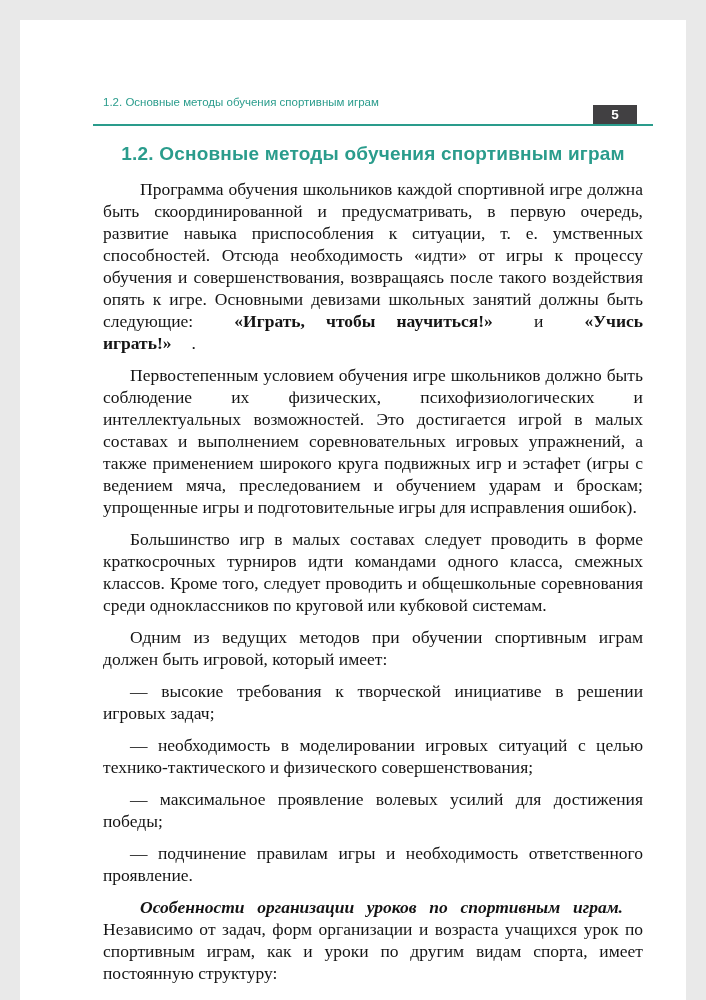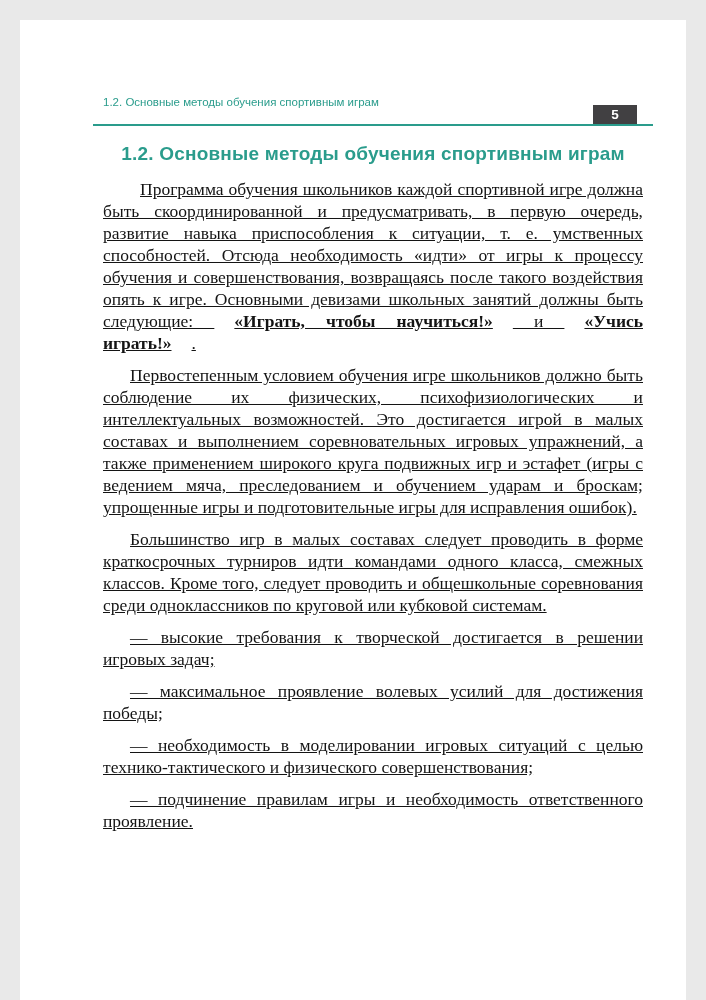--- a/index.html
+++ b/index.html
@@ -49,21 +49,20 @@
     text-align: center;
     margin: 17px 0 13px 0;
     letter-spacing: .2px;
   }
   .body p {
     font-size: 17.5px;
     line-height: 22px;
     text-align: justify;
     text-indent: 27px;
     hyphens: auto;
-    text-decoration: underline;
   }
   .lead { font-weight: bold; font-style: italic; }
   b { font-weight: bold; }
 </style>
 </head>
 <body>
 
 <div class="page">
 
   <div class="header">
@@ -74,22 +73,24 @@
   <h1 class="chapter-title">1.2. Основные методы обучения спортивным играм</h1>
 
   <div class="body">
 
     <p><span>Программа обучения школьников каждой спортивной игре должна быть скоординированной и предусматривать, в первую очередь, развитие навыка приспособления к ситуации, т. е. умственных способностей. Отсюда необходимость «идти» от игры к процессу обучения и совершенствования, возвращаясь после такого воздействия опять к игре. Основными девизами школьных занятий должны быть следующие: </span><b>«Играть, чтобы научиться!»</b><span> и </span><b>«Учись играть!»</b><span>.</span></p>
 
     <p>Первостепенным условием обучения игре школьников должно быть соблюдение их физических, психофизиологических и интеллектуальных возможностей. Это достигается игрой в малых составах и выполнением соревновательных игровых упражнений, а также применением широкого круга подвижных игр и эстафет (игры с ведением мяча, преследованием и обучением ударам и броскам; упрощенные игры и подготовительные игры для исправления ошибок).</p>
 
     <p>Большинство игр в малых составах следует проводить в форме краткосрочных турниров идти командами одного класса, смежных классов. Кроме того, следует проводить и общешкольные соревнования среди одноклассников по круговой или кубковой системам.</p>
 
+    <p>Одним из ведущих методов при обучении спортивным играм должен быть игровой, который имеет:</p>
 
-    <p>— высокие требования к творческой достигается в решении игровых задач;</p>
+    <p>— высокие требования к творческой инициативе в решении игровых задач;</p>
+    <p>— необходимость в моделировании игровых ситуаций с целью технико-тактического и физического совершенствования;</p>
     <p>— максимальное проявление волевых усилий для достижения победы;</p>
-    <p>— необходимость в моделировании игровых ситуаций с целью технико-тактического и физического совершенствования;</p>
     <p>— подчинение правилам игры и необходимость ответственного проявление.</p>
 
+    <p><span class="lead">Особенности организации уроков по спортивным играм.</span><span> Независимо от задач, форм организации и возраста учащихся урок по спортивным играм, как и уроки по другим видам спорта, имеет постоянную структуру:</span></p>
 
   </div>
 
 </div>
 
 </body></html>

